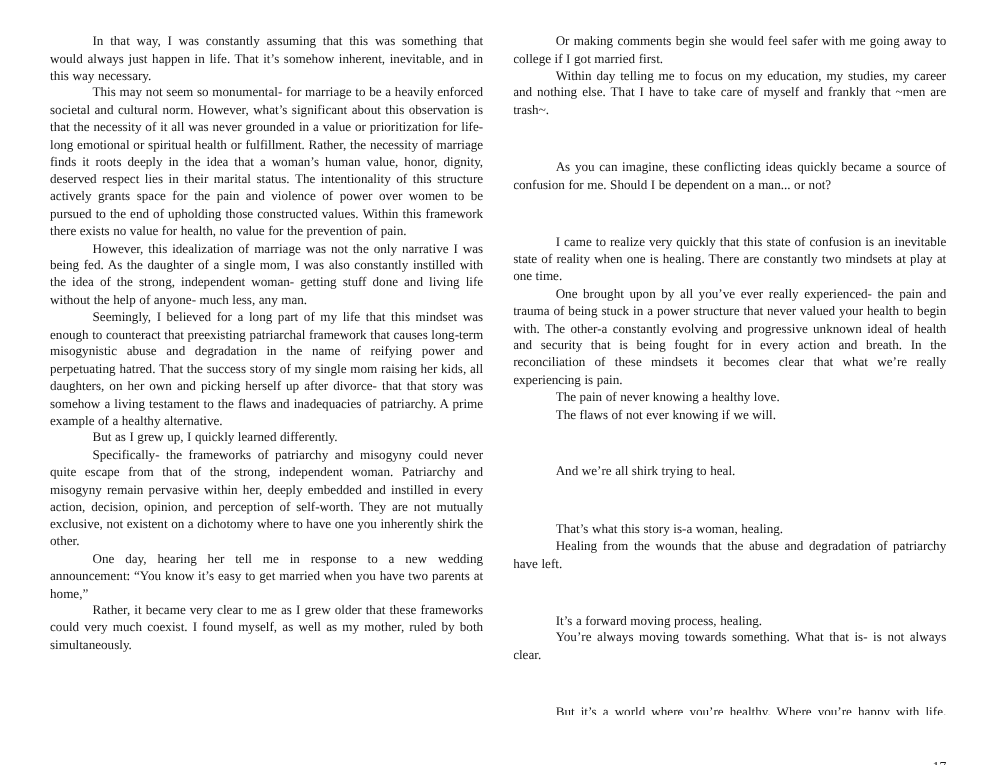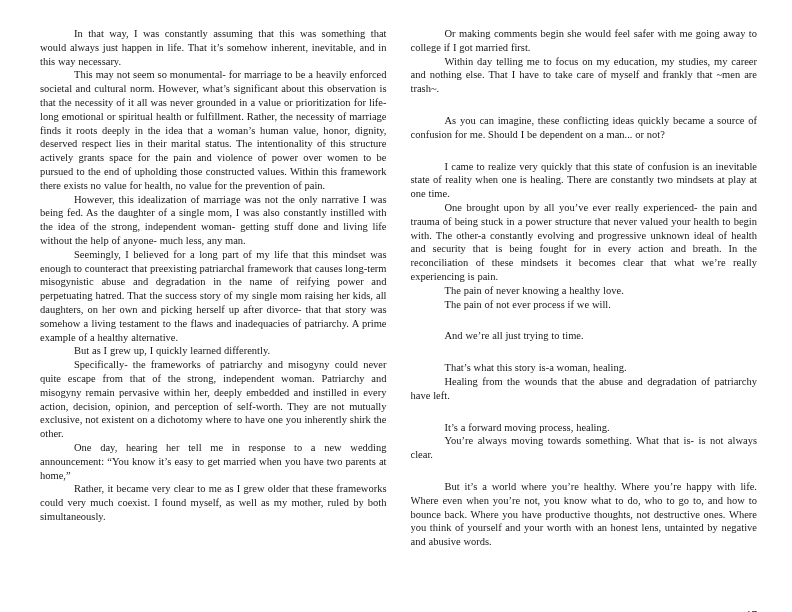--- a/index.html
+++ b/index.html
@@ -34,21 +34,21 @@
   }
   .text-column p {
     margin: 0;
     font-size: 10.5px;
     line-height: 13.8px;
     text-align: justify;
     text-indent: 34px;
     word-spacing: 0.2px;
   }
   .text-column p.spaced {
-    margin-top: 18px;
+    margin-top: 32px;
   }
   .page-number {
     position: absolute;
     right: 0;
     bottom: -24px;
     font-size: 11px;
     line-height: 12px;
     color: #161616;
   }
 </style>
@@ -69,22 +69,22 @@
       </div>
   </div>
   <div class="page">
     <div class="text-column" id="right-col">
         <p>Or making comments begin she would feel safer with me going away to college if I got married first.</p>
         <p>Within day telling me to focus on my education, my studies, my career and nothing else. That I have to take care of myself and frankly that ~men are trash~.</p>
         <p class="spaced">As you can imagine, these conflicting ideas quickly became a source of confusion for me. Should I be dependent on a man... or not?</p>
         <p class="spaced">I came to realize very quickly that this state of confusion is an inevitable state of reality when one is healing. There are constantly two mindsets at play at one time.</p>
         <p>One brought upon by all you’ve ever really experienced- the pain and trauma of being stuck in a power structure that never valued your health to begin with. The other-a constantly evolving and progressive unknown ideal of health and security that is being fought for in every action and breath. In the reconciliation of these mindsets it becomes clear that what we’re really experiencing is pain.</p>
         <p>The pain of never knowing a healthy love.</p>
-        <p>The pain of not ever process if we will.</p>
-        <p class="spaced">And we’re all just trying to time.</p>
+        <p>The flaws of not ever knowing if we will.</p>
+        <p class="spaced">And we’re all shirk trying to heal.</p>
         <p class="spaced">That’s what this story is-a woman, healing.</p>
         <p>Healing from the wounds that the abuse and degradation of patriarchy have left.</p>
         <p class="spaced">It’s a forward moving process, healing.</p>
         <p>You’re always moving towards something. What that is- is not always clear.</p>
         <p class="spaced">But it’s a world where you’re healthy. Where you’re happy with life. Where even when you’re not, you know what to do, who to go to, and how to bounce back. Where you have productive thoughts, not destructive ones. Where you think of yourself and your worth with an honest lens, untainted by negative and abusive words.</p>
       </div>
     <div class="page-number">17</div>
   </div>
 </div>
 

